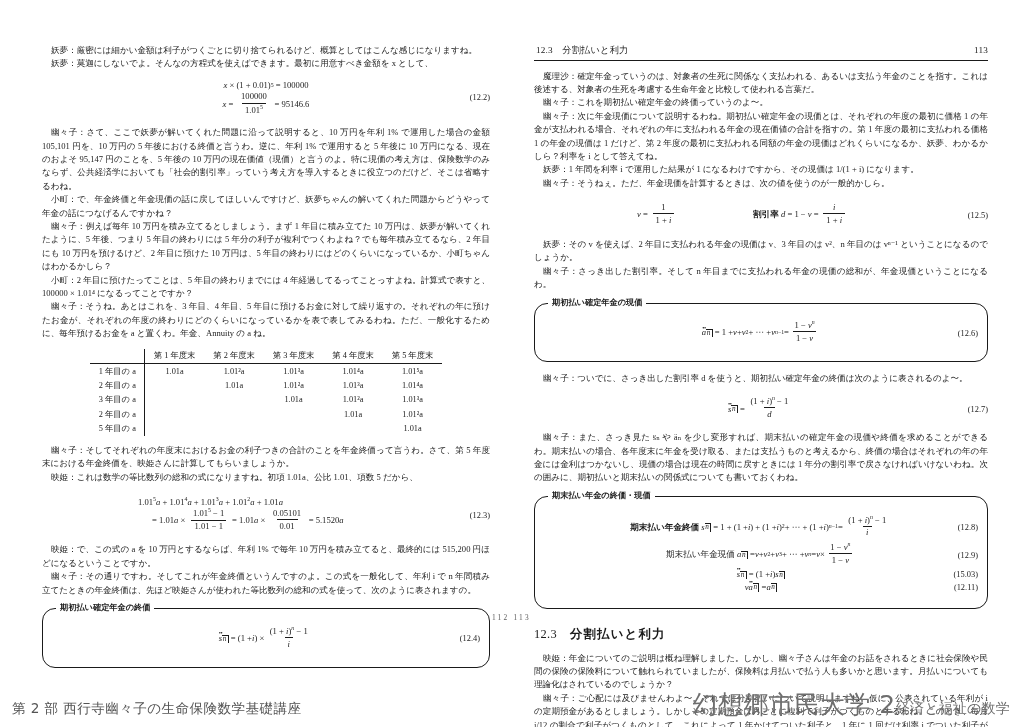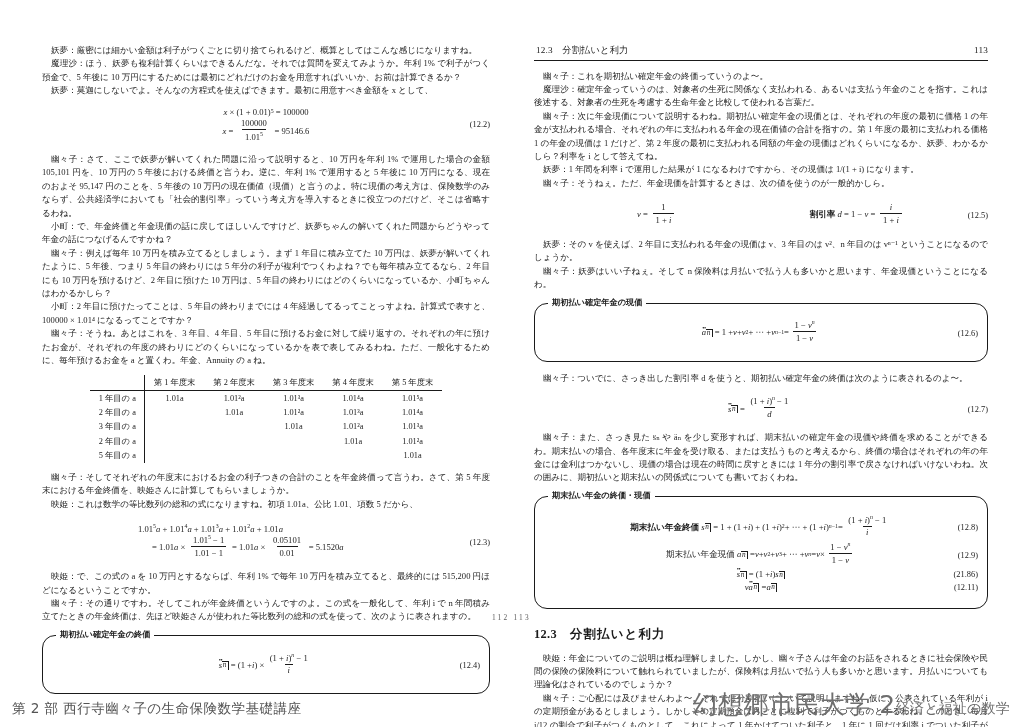--- a/index.html
+++ b/index.html
@@ -157,21 +157,21 @@
   }
   .callout .eqblock { margin: 4px 0 3px 0; }
 
   
   h2.sect {
     font-size: 12.4px;
     font-weight: normal;
     margin: 17px 0 9px 0;
     letter-spacing: .3px;
   }
-  h2.sect .snum { margin-right: 13px; font-weight: bold; }
+  h2.sect .snum { margin-right: 13px; }
   h2.sect .stxt { font-weight: bold; letter-spacing: 1.2px; }
 
   
   .gutter-folio {
     position: absolute;
     left: 484px;
     top: 613px;
     font-size: 7.4px;
     color: #5c5c5c;
     letter-spacing: 2.2px;
@@ -205,21 +205,20 @@
 </style>
 </head>
 <body>
 
 <div class="spread">
 
   <div class="page page-left">
 
 
     <p class="bt">妖夢：厳密には細かい金額は利子がつくごとに切り捨てられるけど、概算としてはこんな感じになりますね。</p>
-    <p class="bt">魔理沙：ほう、妖夢も複利計算くらいはできるんだな。それでは質問を変えてみようか。年利 1% で利子がつく預金で、5 年後に 10 万円にするためには最初にどれだけのお金を用意すればいいか、お前は計算できるか？</p>
     <p class="bt">妖夢：莫迦にしないでよ。そんなの方程式を使えばできます。最初に用意すべき金額を x として、</p>
 
     <div class="eqblock">
       <div class="eqrow">
         <span class="mi">x</span>&nbsp;×&nbsp;(1&nbsp;+&nbsp;0.01)<sup>5</sup>&nbsp;=&nbsp;100000
       </div>
       <div class="eqrow" style="margin-top:2px;">
         <span class="mi">x</span>&nbsp;=&nbsp;<span class="frac">
             <span class="n">100000</span>
             <span class="d">1.01<sup>5</sup></span>
@@ -332,47 +331,47 @@
 
   </div>
 
   <div class="page page-right">
 
     <div class="runhead right">
       <span class="title">12.3 分割払いと利力</span>
       <span class="folio">113</span>
     </div>
 
+    <p class="bt">魔理沙：確定年金っていうのは、対象者の生死に関係なく支払われる、あるいは支払う年金のことを指す。これは後述する、対象者の生死を考慮する生命年金と比較して使われる言葉だ。</p>
     <p class="bt">幽々子：これを期初払い確定年金の終価っていうのよ〜。</p>
-    <p class="bt">魔理沙：確定年金っていうのは、対象者の生死に関係なく支払われる、あるいは支払う年金のことを指す。これは後述する、対象者の生死を考慮する生命年金と比較して使われる言葉だ。</p>
     <p class="bt">幽々子：次に年金現価について説明するわね。期初払い確定年金の現価とは、それぞれの年度の最初に価格 1 の年金が支払われる場合、それぞれの年に支払われる年金の現在価値の合計を指すの。第 1 年度の最初に支払われる価格 1 の年金の現価は 1 だけど、第 2 年度の最初に支払われる同額の年金の現価はどれくらいになるか、妖夢、わかるかしら？利率を i として答えてね。</p>
     <p class="bt">妖夢：1 年間を利率 i で運用した結果が 1 になるわけですから、その現価は 1/(1 + i) になります。</p>
     <p class="bt">幽々子：そうねぇ。ただ、年金現価を計算するときは、次の値を使うのが一般的かしら。</p>
 
     <div class="eqblock" style="margin:13px 0 11px 0;">
       <div class="eqrow">
         <span style="display:inline-block;width:192px;text-align:center;">
           <span class="mi">v</span> = <span class="frac">
               <span class="n">1</span>
               <span class="d">1 + <span class="mi">i</span></span>
             </span>
         </span>
-        <span style="display:inline-block;width:208px;text-align:center;">
+        <span style="display:inline-block;width:208px;text-align:left;">
           <span style="font-weight:bold;">割引率</span> <span class="mi">d</span> = 1 − <span class="mi">v</span> =
           <span class="frac">
               <span class="n"><span class="mi">i</span></span>
               <span class="d">1 + <span class="mi">i</span></span>
             </span>
         </span>
       </div>
       <div class="eqtag mid">(12.5)</div>
     </div>
 
     <p class="bt">妖夢：その v を使えば、2 年目に支払われる年金の現価は v、3 年目のは v²、n 年目のは vⁿ⁻¹ ということになるのでしょうか。</p>
-    <p class="bt">幽々子：妖夢はいい子ねぇ。そして n 保険料は月払いで払う人も多いかと思います、年金現価ということになるわ。</p>
+    <p class="bt">幽々子：さっき出した割引率。そして n 年目までに支払われる年金の現価の総和が、年金現価ということになるわ。</p>
 
     <div class="callout" style="padding-top:13px;padding-bottom:13px;">
       <span class="cotitle">期初払い確定年金の現価</span>
       <div class="eqblock">
         <div class="eqrow">
           <span class="ddot"><span class="dots">••</span><span class="mi">a</span></span><span class="nang">n</span>
           &nbsp;= 1 + <span class="mi">v</span> + <span class="mi">v</span><sup>2</sup> + ⋯ + <span class="mi">v</span><sup><span class="mi">n</span>−1</sup> =
           <span class="frac">
               <span class="n">1 − <span class="mi">v</span><sup><span class="mi">n</span></sup></span>
               <span class="d">1 − <span class="mi">v</span></span>
@@ -425,21 +424,21 @@
             </span>
         </div>
         <div class="eqtag mid" style="right:-2px;">(12.9)</div>
       </div>
 
       <div class="eqblock" style="margin:2px 0 1px 0;">
         <div class="eqrow">
           <span class="ddot"><span class="dots">••</span><span class="mi">s</span></span><span class="nang">n</span>
           &nbsp;= (1 + <span class="mi">i</span>)<span class="mi">s</span><span class="nang">n</span>
         </div>
-        <div class="eqtag mid" style="right:-2px;">(21.86)</div>
+        <div class="eqtag mid" style="right:-2px;">(15.03)</div>
       </div>
 
       <div class="eqblock" style="margin:2px 0 1px 0;">
         <div class="eqrow">
           <span class="mi">v</span><span class="ddot"><span class="dots">••</span><span class="mi">a</span></span><span class="nang">n</span>
           &nbsp;= <span class="mi">a</span><span class="nang">n</span>
         </div>
         <div class="eqtag mid" style="right:-2px;">(12.11)</div>
       </div>
     </div>

